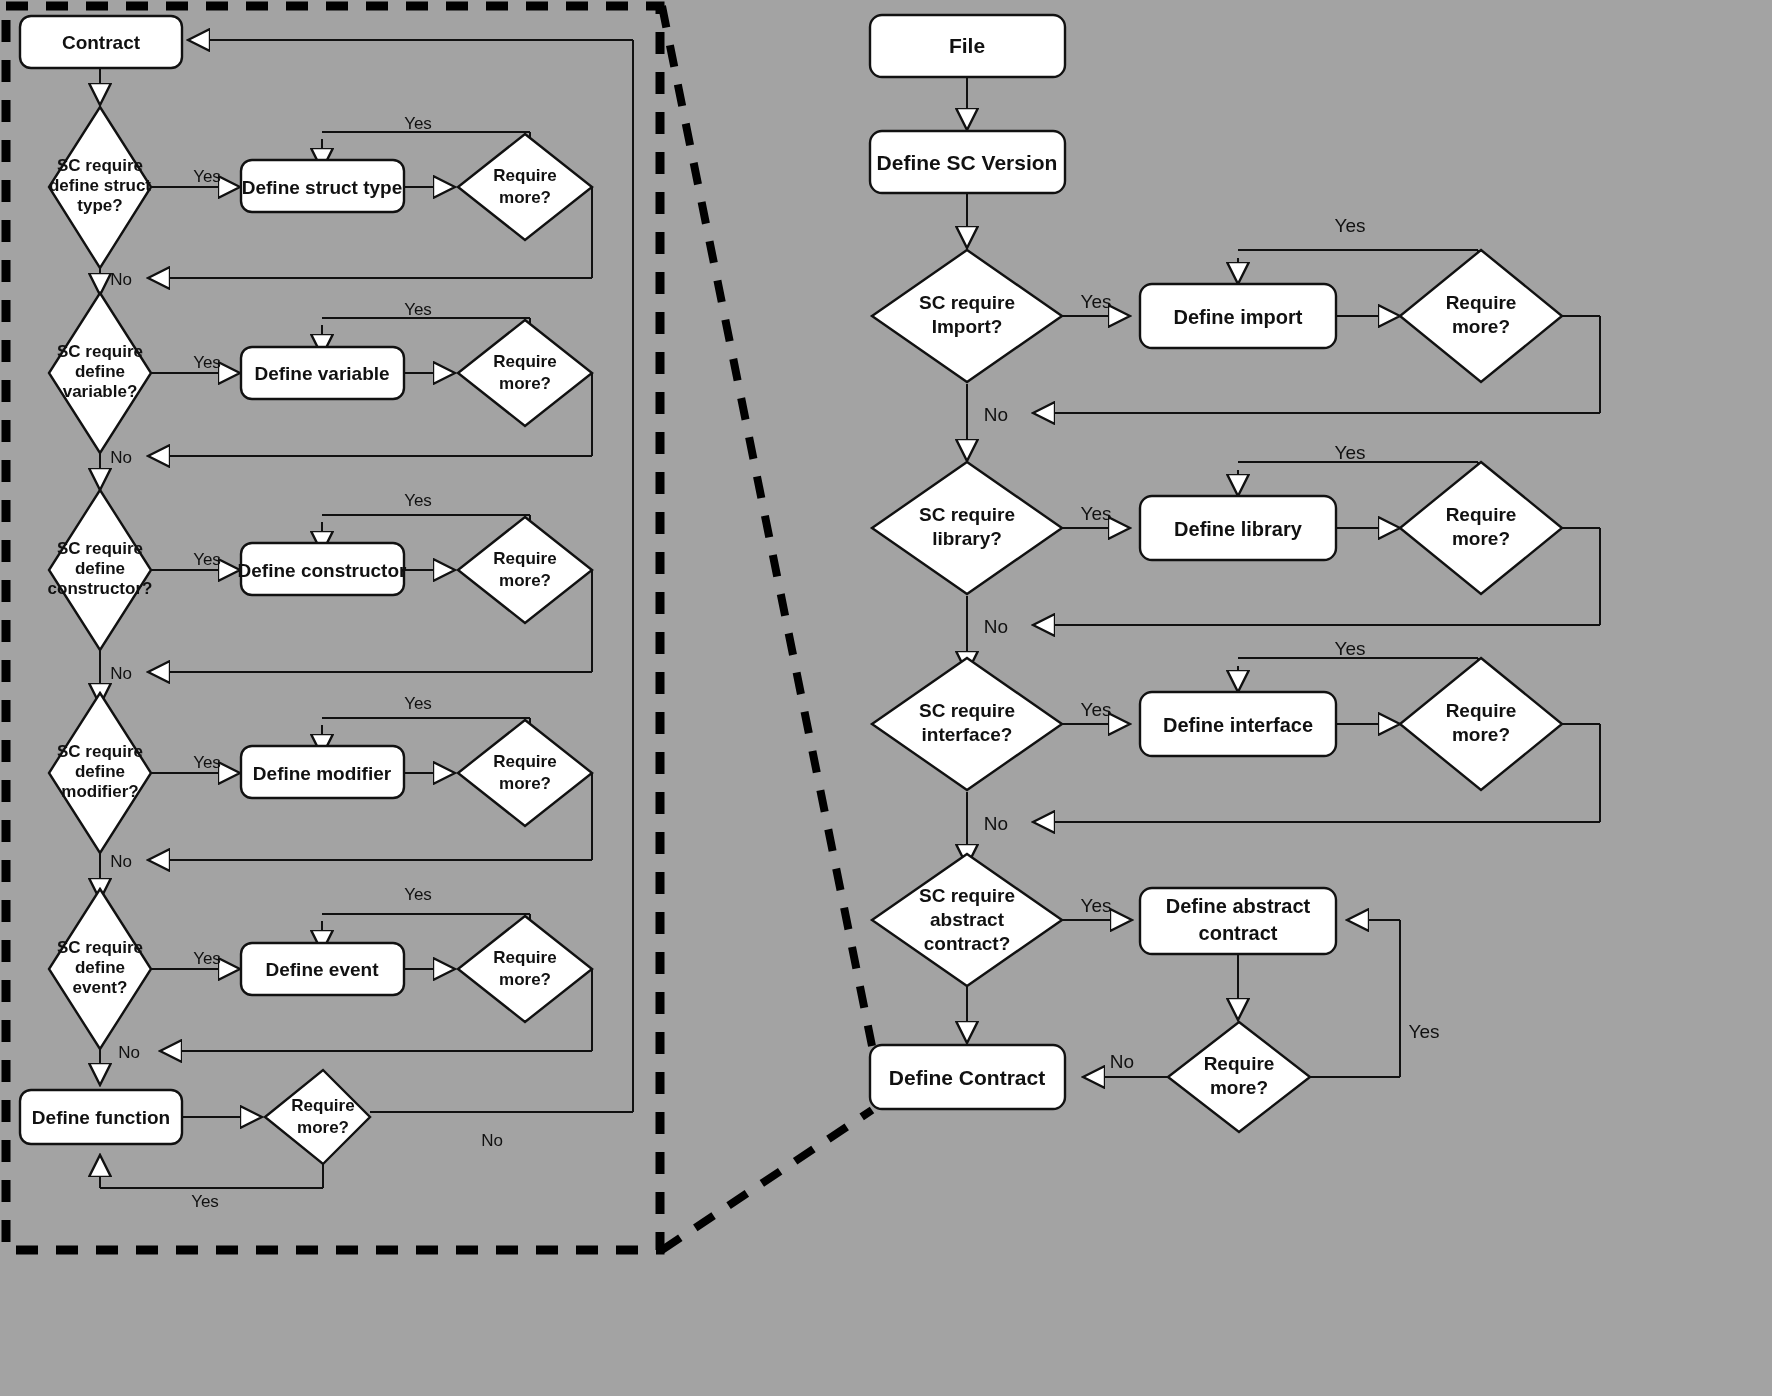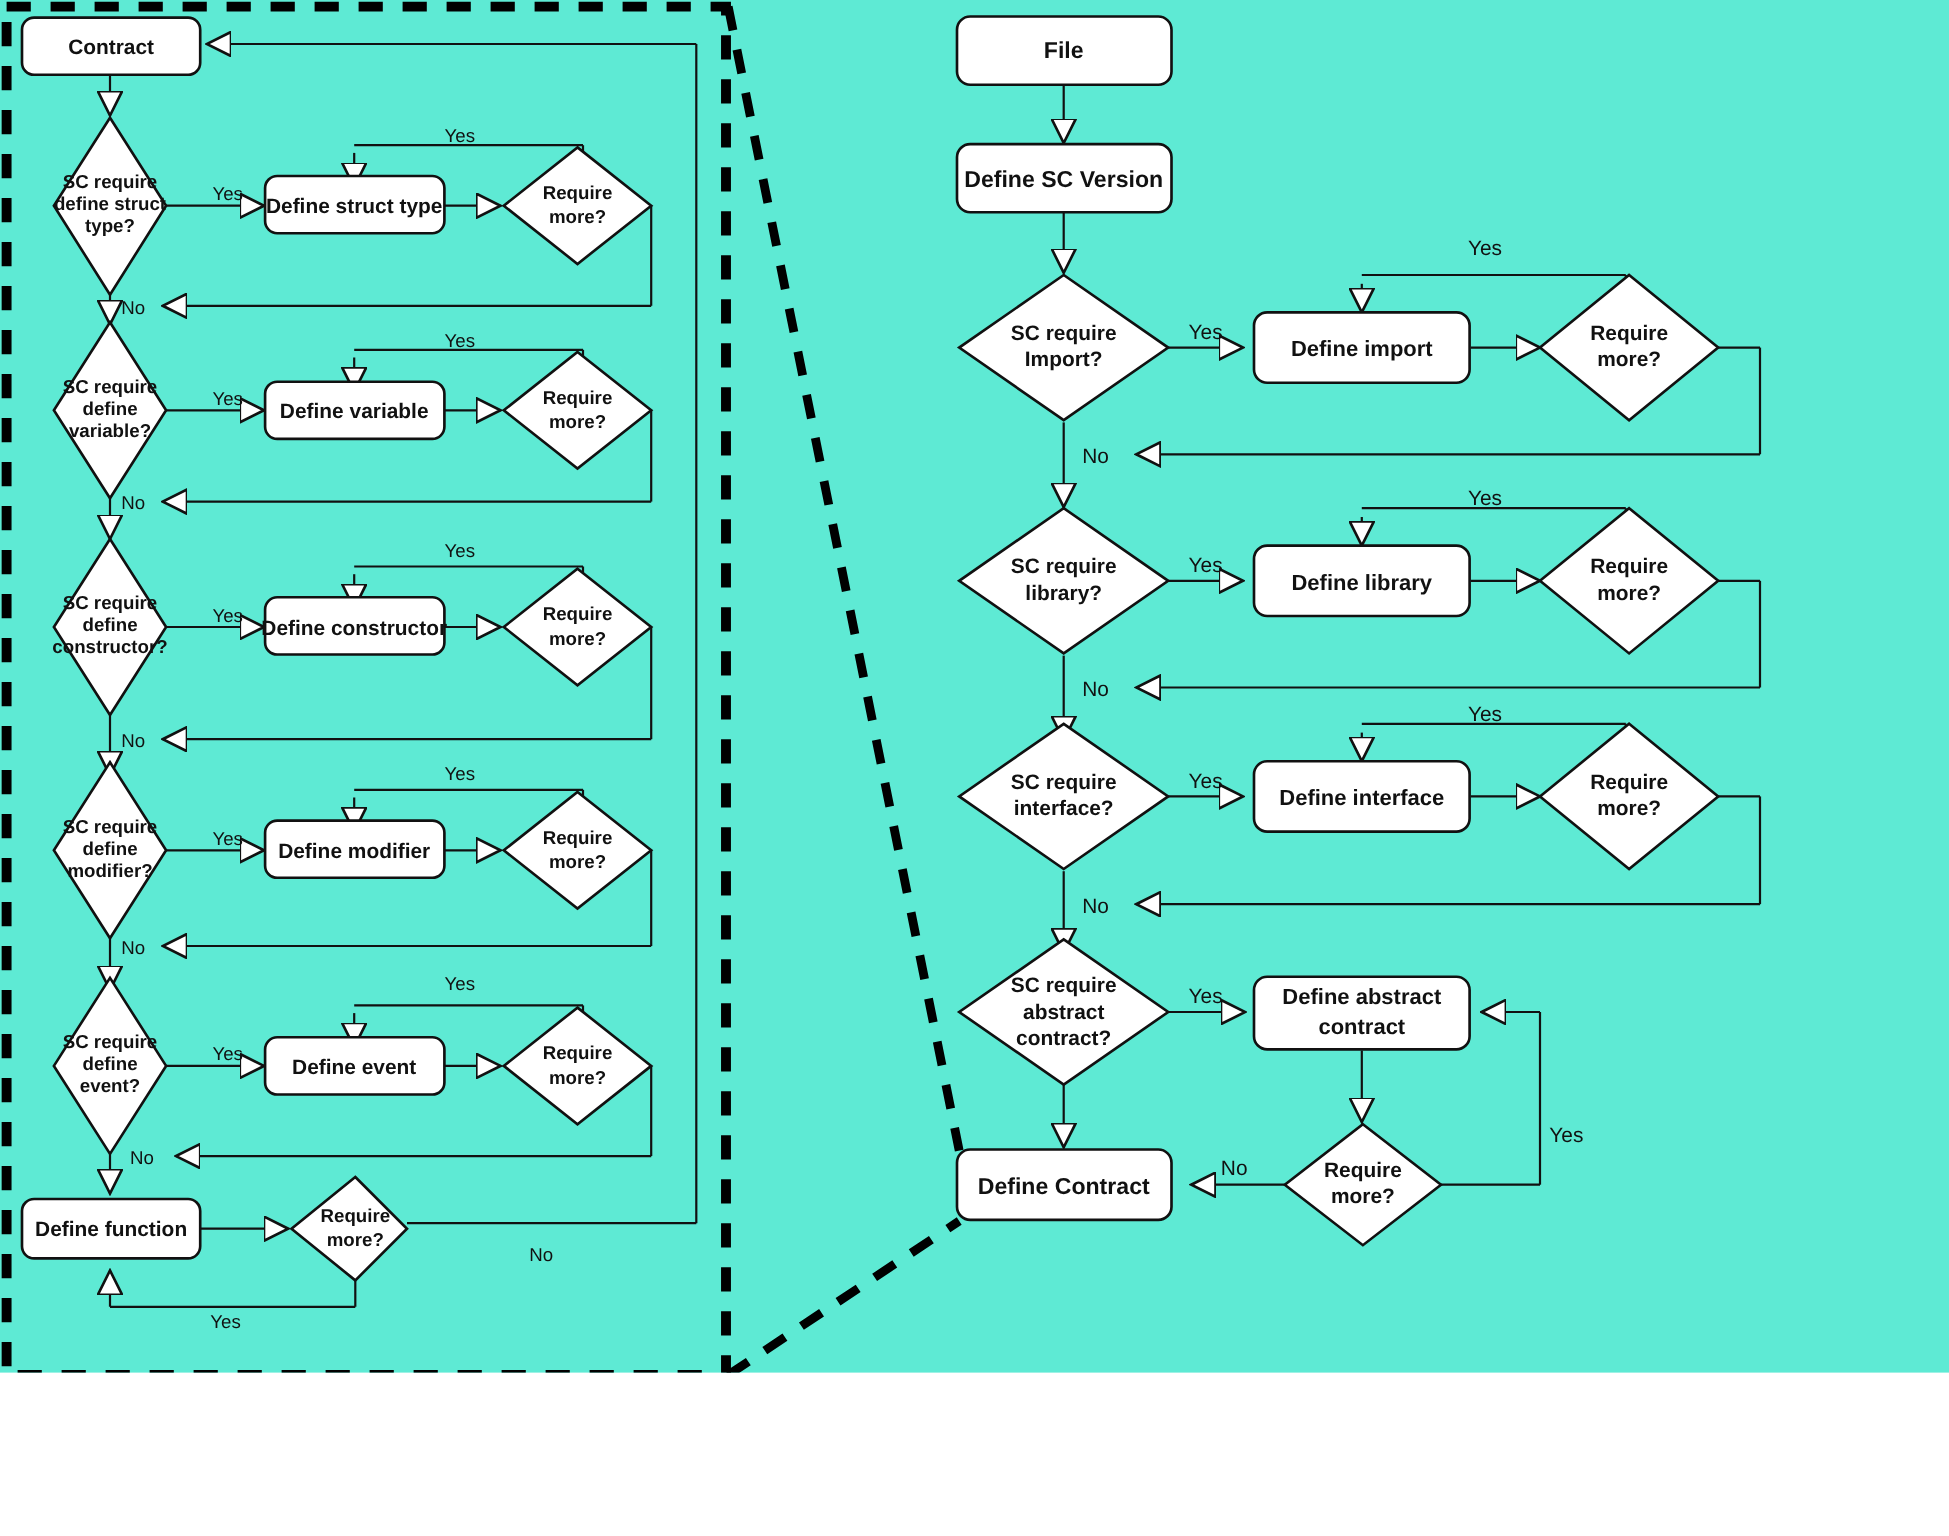--- a/index.html
+++ b/index.html
@@ -1,17 +1,17 @@
 <!DOCTYPE html>
 <html><head>
 <meta charset="utf-8">
 <style>
   html,body{margin:0;padding:0;background:#ffffff;}
   body{font-family:"Liberation Sans",sans-serif;}
-  #stage{position:relative;width:1772px;height:1248px;background:#5eead4;overflow:hidden;}
+  #stage{position:relative;width:1772px;height:1396px;background:#a3a3a3;overflow:hidden;}
   #stage svg{position:absolute;top:0;left:0;}
   .lbl{font-family:"Liberation Sans",sans-serif;fill:#111;}
 </style>
 </head>
 <body>
 
 <div id="stage">
 <svg width="1772" height="1396" viewBox="0 0 1772 1396" xmlns="http://www.w3.org/2000/svg">
   <defs>
     <marker id="oarrow" viewBox="0 0 12 12" refX="11" refY="6" markerWidth="12" markerHeight="12" orient="auto">

